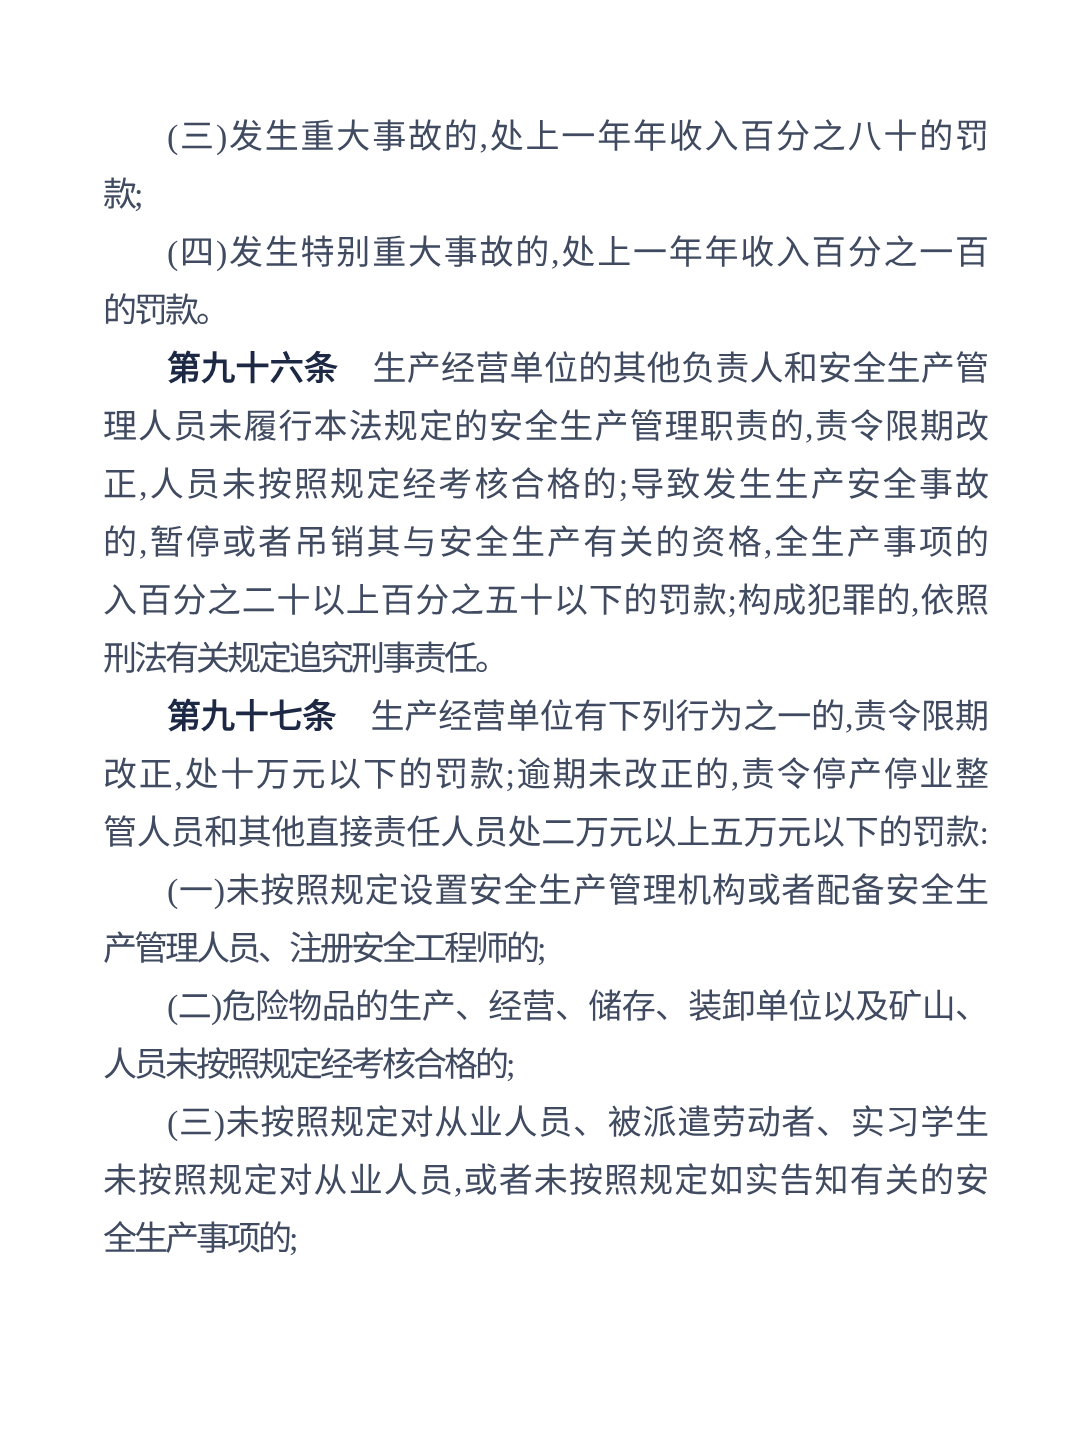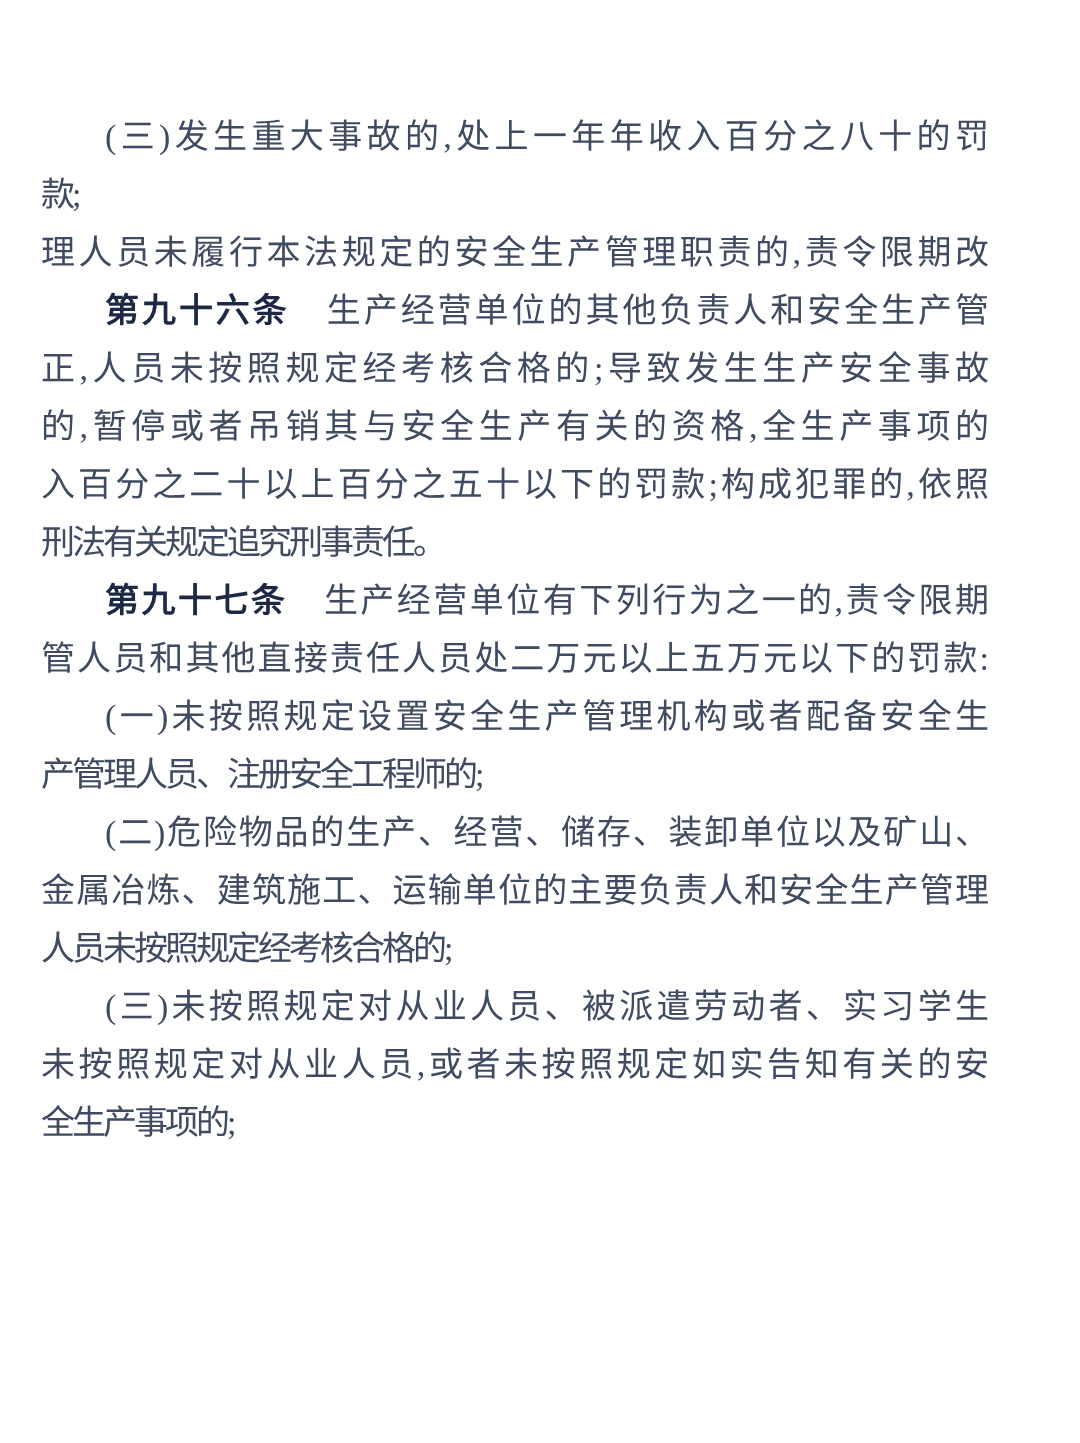--- a/index.html
+++ b/index.html
@@ -6,21 +6,21 @@
     margin: 0;
     padding: 0;
     background: #ffffff;
   }
   .page {
     position: relative;
     width: 1080px;
     height: 1443px;
     box-sizing: border-box;
     background: var(--page-bg, #ffffff);
-    padding: 108px 94px 0 41px;
+    padding: 108px 94px 0 103px;
     font-family: "Liberation Serif", "DejaVu Serif", serif;
     font-size: 34px;
     line-height: 58px;
     letter-spacing: -3px;
     color: var(--body-color, #404b61);
     overflow: hidden;
   }
   .para { margin: 0; padding: 0; }
   .line { height: 58px; }
   .j {
@@ -36,43 +36,47 @@
 </head>
 <body>
 
 <div class="page">
 
   <div class="para">
     <div class="line indent j">(三)发生重大事故的,处上一年年收入百分之八十的罚</div>
     <div class="line">款;</div>
   </div>
 
+  <div class="para">
+    <div class="line indent j">(四)发生特别重大事故的,处上一年年收入百分之一百</div>
+    <div class="line">的罚款。</div>
+  </div>
 
   <div class="para">
+    <div class="line indent j"><span class="art">第九十六条</span><span>　生产经营单位的其他负责人和安全生产管</span></div>
     <div class="line j">理人员未履行本法规定的安全生产管理职责的,责令限期改</div>
-    <div class="line indent j"><span class="art">第九十六条</span><span>　生产经营单位的其他负责人和安全生产管</span></div>
     <div class="line j">正,人员未按照规定经考核合格的;导致发生生产安全事故</div>
     <div class="line j">的,暂停或者吊销其与安全生产有关的资格,全生产事项的</div>
     <div class="line j">入百分之二十以上百分之五十以下的罚款;构成犯罪的,依照</div>
     <div class="line">刑法有关规定追究刑事责任。</div>
   </div>
 
   <div class="para">
     <div class="line indent j"><span class="art">第九十七条</span><span>　生产经营单位有下列行为之一的,责令限期</span></div>
+    <div class="line j">改正,处十万元以下的罚款;逾期未改正的,责令停产停业整</div>
     <div class="line j">管人员和其他直接责任人员处二万元以上五万元以下的罚款:</div>
   </div>
 
   <div class="para">
     <div class="line indent j">(一)未按照规定设置安全生产管理机构或者配备安全生</div>
     <div class="line">产管理人员、注册安全工程师的;</div>
   </div>
 
   <div class="para">
     <div class="line indent j">(二)危险物品的生产、经营、储存、装卸单位以及矿山、</div>
-    <div class="line j">金属冶炼、建筑施工、运输单位的主要负责人和安全生产管理</div>
     <div class="line">人员未按照规定经考核合格的;</div>
   </div>
 
   <div class="para">
     <div class="line indent j">(三)未按照规定对从业人员、被派遣劳动者、实习学生</div>
     <div class="line j">未按照规定对从业人员,或者未按照规定如实告知有关的安</div>
     <div class="line">全生产事项的;</div>
   </div>
 
 </div>

